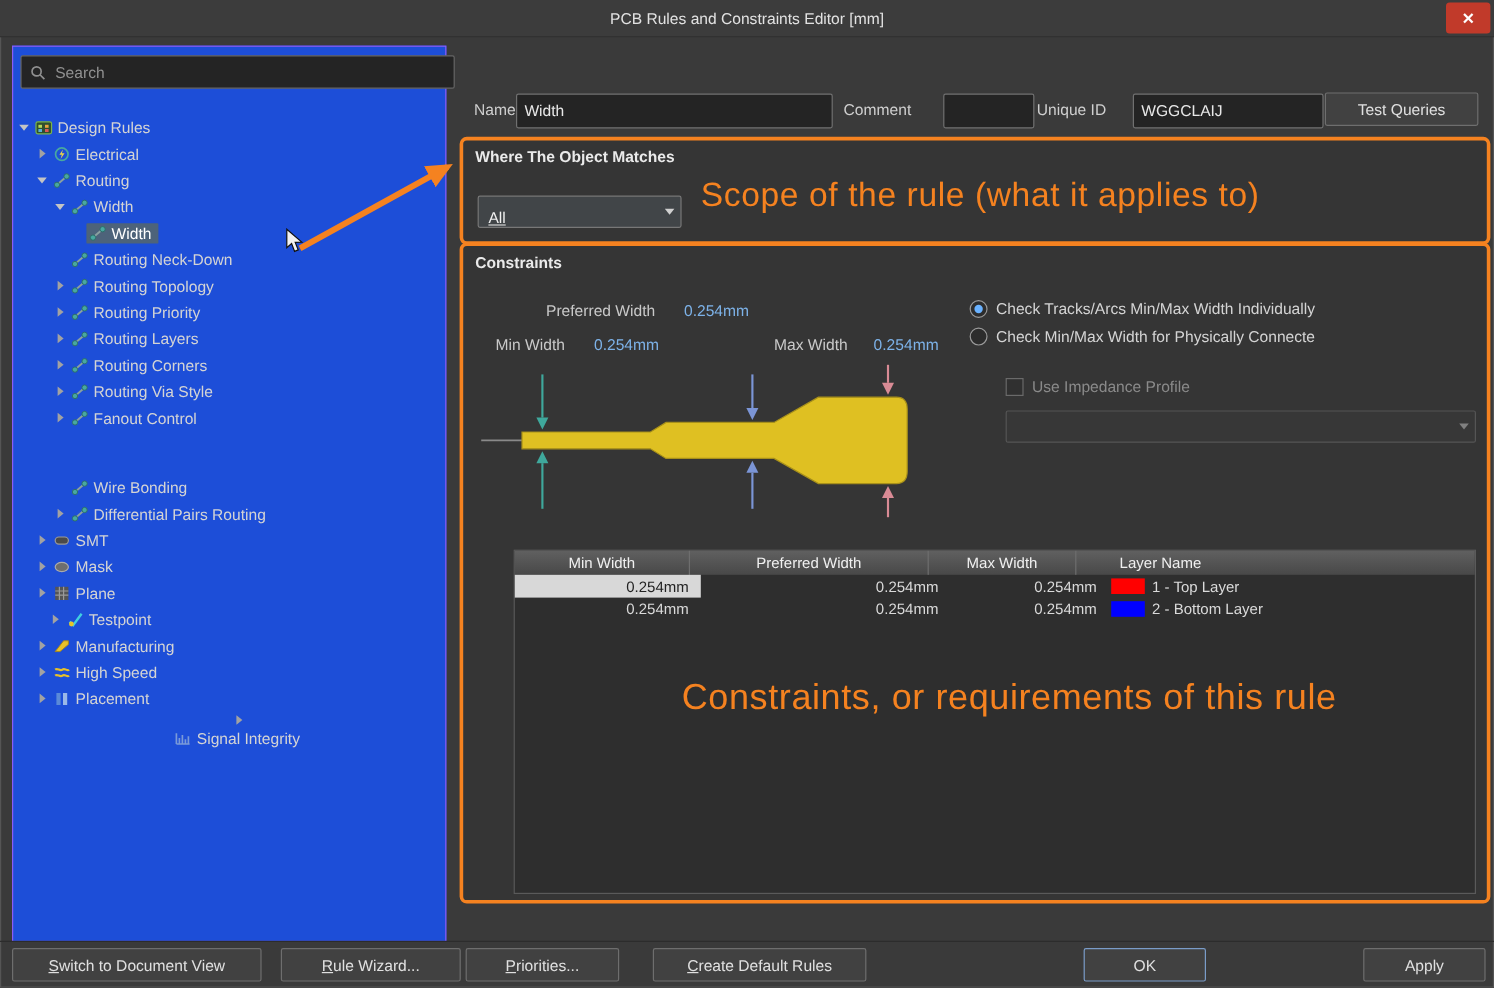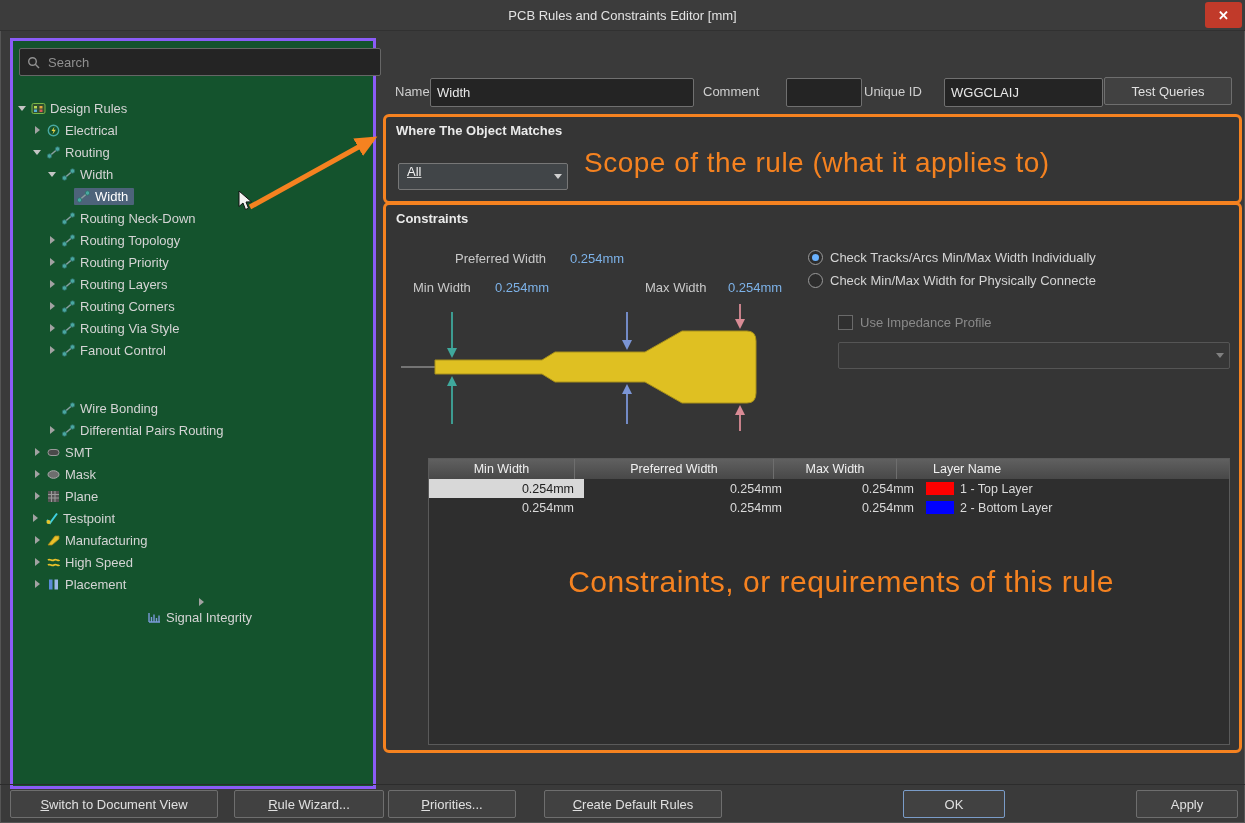--- a/index.html
+++ b/index.html
@@ -10,22 +10,22 @@
     box-shadow:inset 0 0 0 1px #555;
   }
   
   .titlebar{position:absolute;left:0;top:0;width:1245px;height:30px;background:#3c3c3c;
     display:flex;align-items:center;justify-content:center;border-bottom:1px solid #313131;}
   .titlebar .title{color:#e2e2e2;font-size:13px;}
   .close-btn{position:absolute;right:3px;top:2px;width:37px;height:26px;background:#c13a2a;
     color:#fff;font-size:13px;font-weight:bold;display:flex;align-items:center;justify-content:center;
     border-radius:3px;cursor:pointer;}
   
-  .left-panel{position:absolute;left:10px;top:38px;width:360px;height:745px;background:#14532d;
-    border:3px solid #8b5cf6;}
+  .left-panel{position:absolute;left:10px;top:38px;width:360px;height:745px;background:#1d4ed8;
+    border:1px solid #8b5cf6;}
   .search-box{position:absolute;left:6px;top:7px;width:346px;height:26px;background:#242424;
     border:1px solid #666;border-radius:2px;display:flex;align-items:center;padding:0 7px;gap:6px;}
   .search-box input{flex:1;background:transparent;border:none;outline:none;color:#e0e0e0;
     font-family:"Liberation Sans", sans-serif;font-size:13px;}
   .search-box input::placeholder{color:#909090;}
   .tree{position:absolute;left:0;top:56px;right:0;bottom:0;overflow:hidden;}
   .tree-row{height:22px;display:flex;align-items:center;white-space:nowrap;cursor:default;}
   .expander{width:14px;height:14px;flex:none;display:inline-flex;align-items:center;justify-content:center;}
   .expander.collapsed::before{content:"";border-left:5px solid #a2a2a2;border-top:4px solid transparent;border-bottom:4px solid transparent;}
   .expander.expanded::before{content:"";border-top:5px solid #c4c4c4;border-left:4px solid transparent;border-right:4px solid transparent;}
@@ -40,21 +40,21 @@
   .btn{background:#414141;border:1px solid #6e6e6e;border-radius:2px;color:#e0e0e0;
     font-family:"Liberation Sans", sans-serif;font-size:13px;cursor:pointer;}
   .btn > span{display:block;text-align:center;}
   .btn.access > span::first-letter{text-decoration:underline;}
   .btn.default{border-color:#7a9cc8;}
   
   .orange-box{position:absolute;background:#353535;border:3px solid #f58220;border-radius:6px;overflow:hidden;}
   .section-title{position:absolute;left:10px;top:6px;font-weight:bold;color:#eaeaea;}
   
   .dropdown{position:absolute;height:25px;background:#414548;border:1px solid #777;border-radius:2px;
-    display:flex;align-items:flex-start;cursor:pointer;text-decoration:underline;}
+    display:flex;align-items:flex-end;cursor:pointer;text-decoration:underline;}
   .dd-label{flex:1;padding:0 8px;color:#f0f0f0;}
   .dd-arrow{width:18px;height:100%;display:flex;align-items:center;justify-content:center;}
   .dd-arrow::before{content:"";border-top:5px solid #d0d0d0;border-left:4px solid transparent;border-right:4px solid transparent;}
   .dropdown.disabled{background:#373737;border-color:#555;}
   .dropdown.disabled .dd-arrow::before{border-top-color:#808080;}
   .annotation{position:absolute;color:#f58220;white-space:nowrap;letter-spacing:0.5px;}
   
   .c-label{position:absolute;color:#c9c9c9;}
   .c-value{position:absolute;color:#7db2e8;}
   
@@ -316,21 +316,21 @@
         <span class="tree-label-wrap">
           <span class="tree-icon">
             <svg width="15" height="15" viewBox="0 0 15 15">
               <rect x="2" y="2" width="11" height="11" fill="#555"></rect>
               <path d="M2 5.5 H13 M2 9 H13 M5.5 2 V13 M9 2 V13" stroke="#9a9a9a" stroke-width="1"></path>
             </svg>
           </span>
           <span class="tree-label">Plane</span>
         </span>
       </div>
-      <div class="tree-row" style="padding-left: 15px;">
+      <div class="tree-row" style="padding-left: 28px;">
         <span class="expander collapsed"></span>
         <span class="tree-label-wrap">
           <span class="tree-icon">
             <svg width="15" height="15" viewBox="0 0 15 15">
               <path d="M3 9 L6 12 L13 2.5" stroke="#3fd0e0" stroke-width="2" fill="none"></path>
               <circle cx="4.5" cy="11" r="2" fill="#e8c42a"></circle>
             </svg>
           </span>
           <span class="tree-label">Testpoint</span>
         </span>

